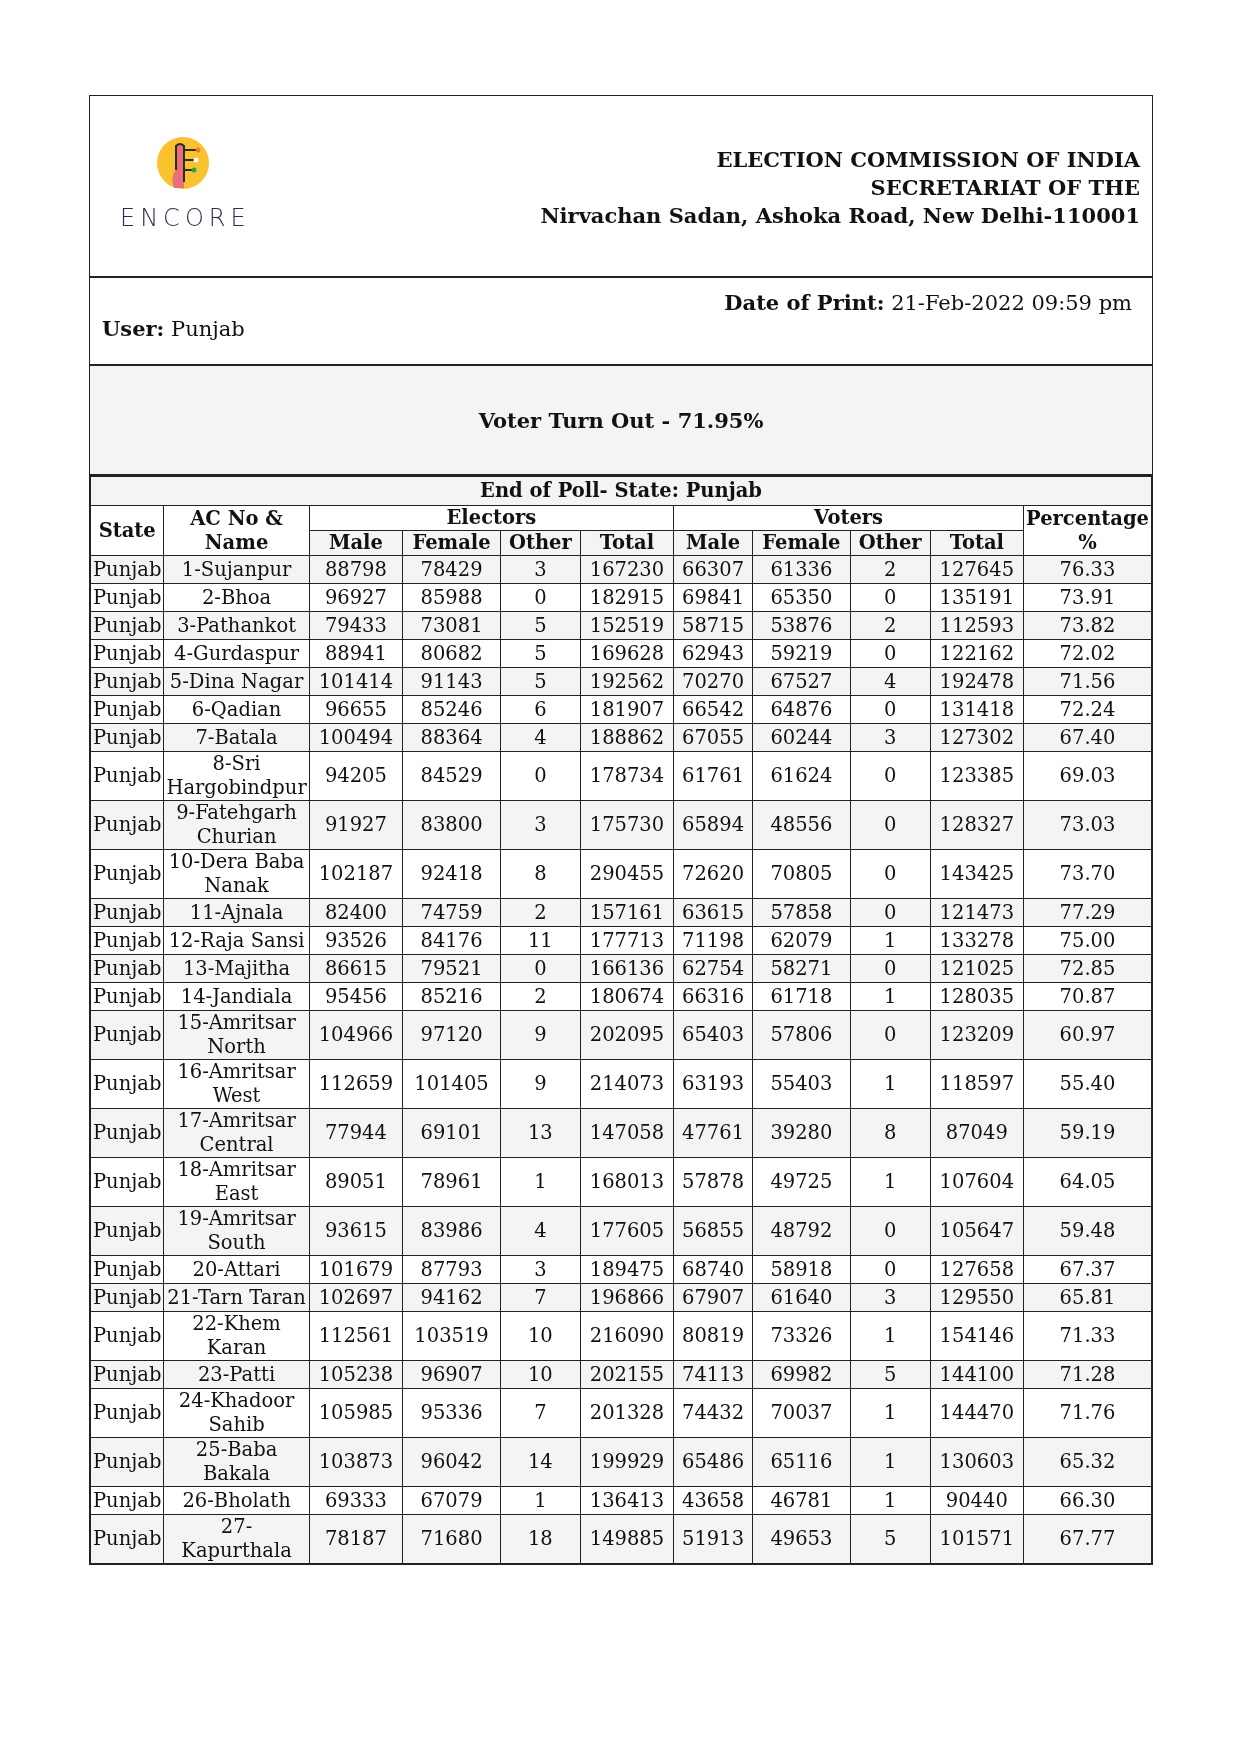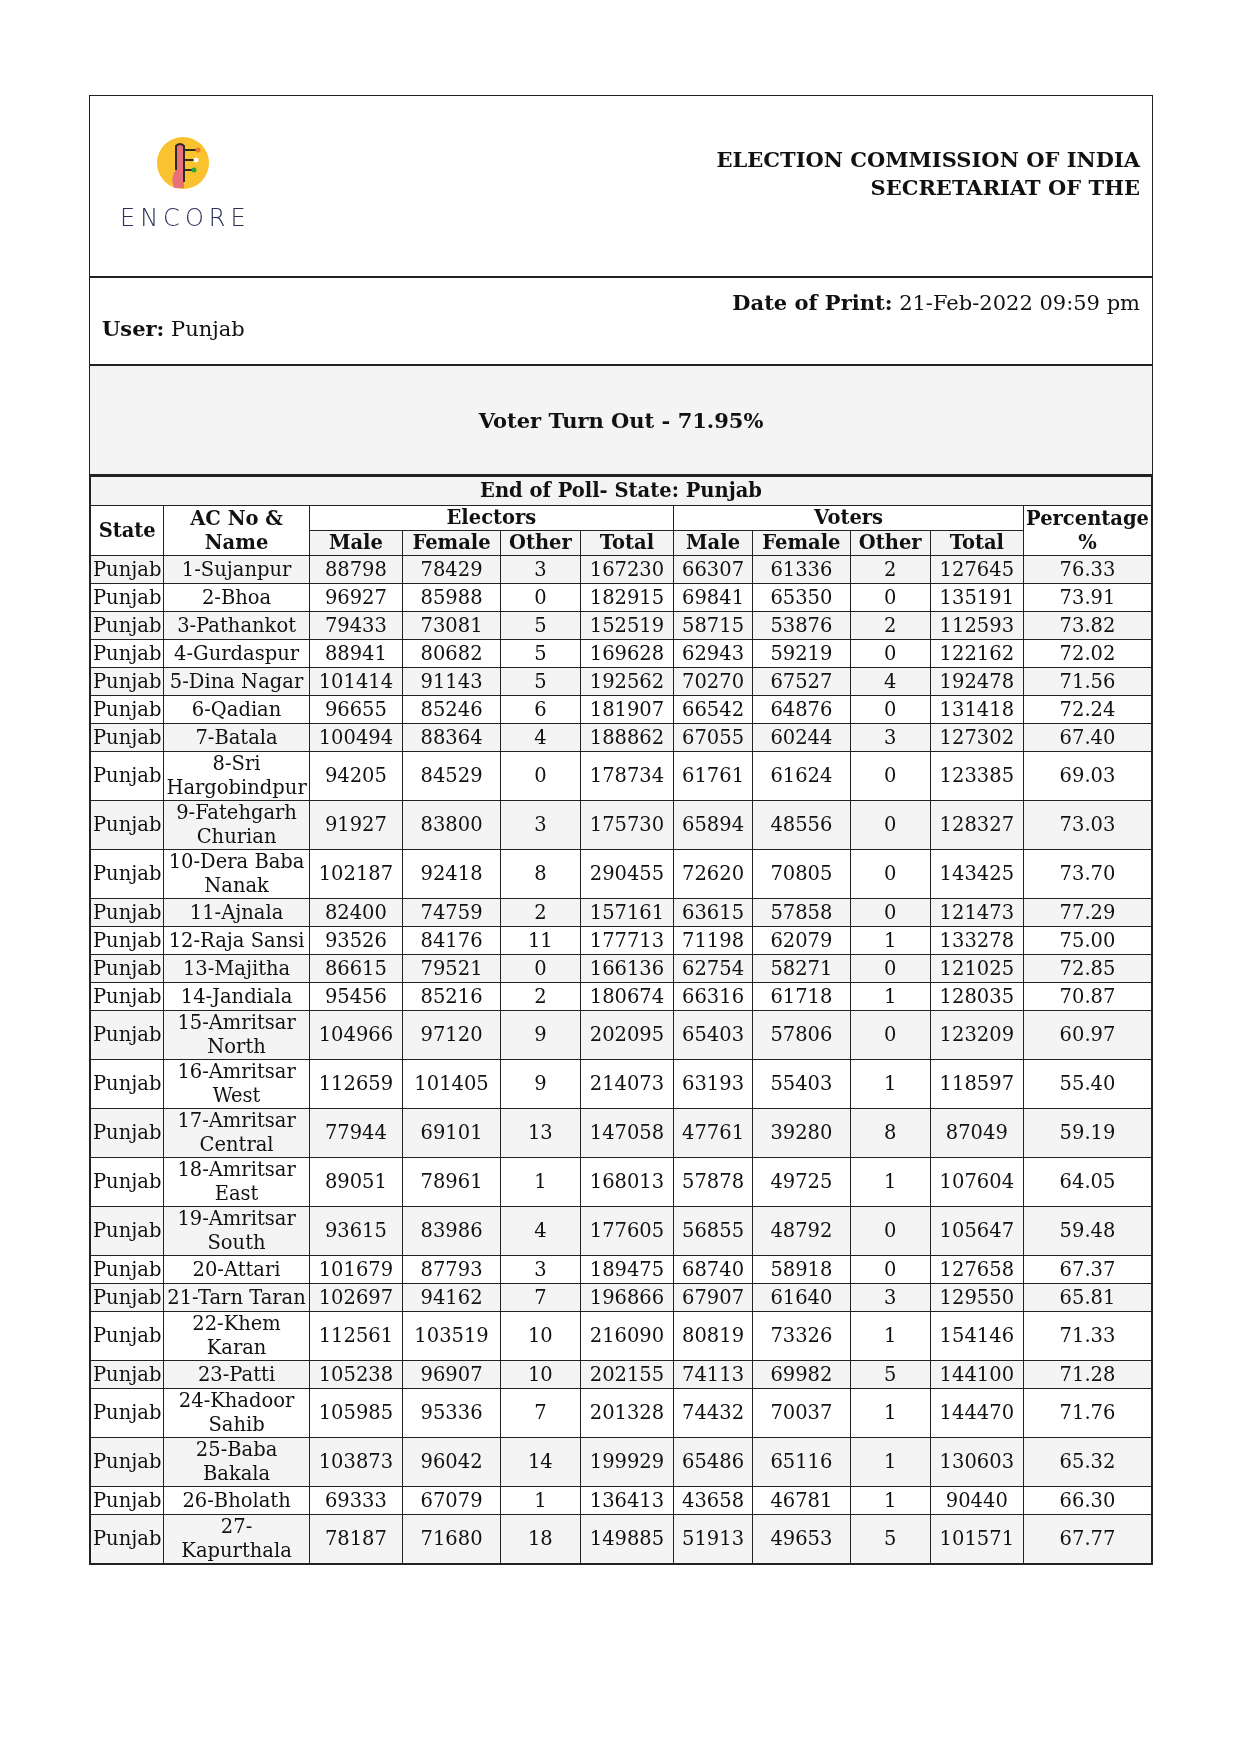--- a/index.html
+++ b/index.html
@@ -5,21 +5,21 @@
   html, body { margin: 0; padding: 0; background: #ffffff; }
   body { width: 1241px; height: 1754px; position: relative; font-family: "DejaVu Serif", serif; color: #111; }
   .frame { position: absolute; left: 89px; top: 95px; width: 1062px; border: 1.5px solid #222; }
   .header { height: 180px; position: relative; border-bottom: 2px solid #222; }
   .logo { position: absolute; left: 30px; top: 40px; width: 130px; }
   .logo-mark { width: 54px; height: 54px; margin-left: 36px; }
   .logo-text { font-family: "DejaVu Sans", sans-serif; font-size: 24px; letter-spacing: 5px; color: #2a2f55; margin-top: 10px; font-weight: 300; }
   .org { position: absolute; right: 12px; top: 50px; text-align: right; font-weight: bold; font-size: 21px; line-height: 28px; }
   .meta { height: 86px; position: relative; border-bottom: 2px solid #222; }
   .user { position: absolute; left: 12px; top: 38px; font-size: 21px; }
-  .printdate { position: absolute; right: 12px; top: 12px; font-size: 21px; }
+  .printdate { position: absolute; right: 20px; top: 12px; font-size: 21px; }
   .turnout { height: 108px; background: #f4f4f4; border-bottom: 2px solid #222; display: flex; align-items: center; justify-content: center; font-weight: bold; font-size: 21px; }
   table { border-collapse: collapse; width: 100%; font-size: 19.5px; }
   th, td { border: 1.5px solid #222; text-align: center; padding: 0 2px; }
   th { font-weight: bold; line-height: 24px; }
   .caption-row th { background: #f4f4f4; height: 28px; }
   tbody td { line-height: 24px; height: 27px; }
   tbody tr:nth-child(odd) td { background: #f4f4f4; }
   tbody tr:nth-child(even) td { background: #ffffff; }
   td.state { text-align: left; padding-left: 2px; }
   thead .sub th { background: #f4f4f4; }
@@ -40,20 +40,21 @@
         <line x1="28" y1="34" x2="36" y2="34" stroke="#2b2b2b" stroke-width="2"></line>
         <circle cx="42" cy="14" r="2.5" fill="#f07c2a"></circle>
         <circle cx="40" cy="24" r="2.5" fill="#ffffff"></circle>
         <circle cx="38" cy="34" r="2.5" fill="#2aa83a"></circle>
       </svg>
       <div class="logo-text">ENCORE</div>
     </div>
     <div class="org">
       <div>ELECTION COMMISSION OF INDIA</div>
       <div>SECRETARIAT OF THE</div>
+      <div>Nirvachan Sadan, Ashoka Road, New Delhi-110001</div>
     </div>
   </div>
 
   <div class="meta">
     <div class="user">
       <b>User:</b>
       <span>Punjab</span>
     </div>
     <div class="printdate">
       <b>Date of Print:</b>

